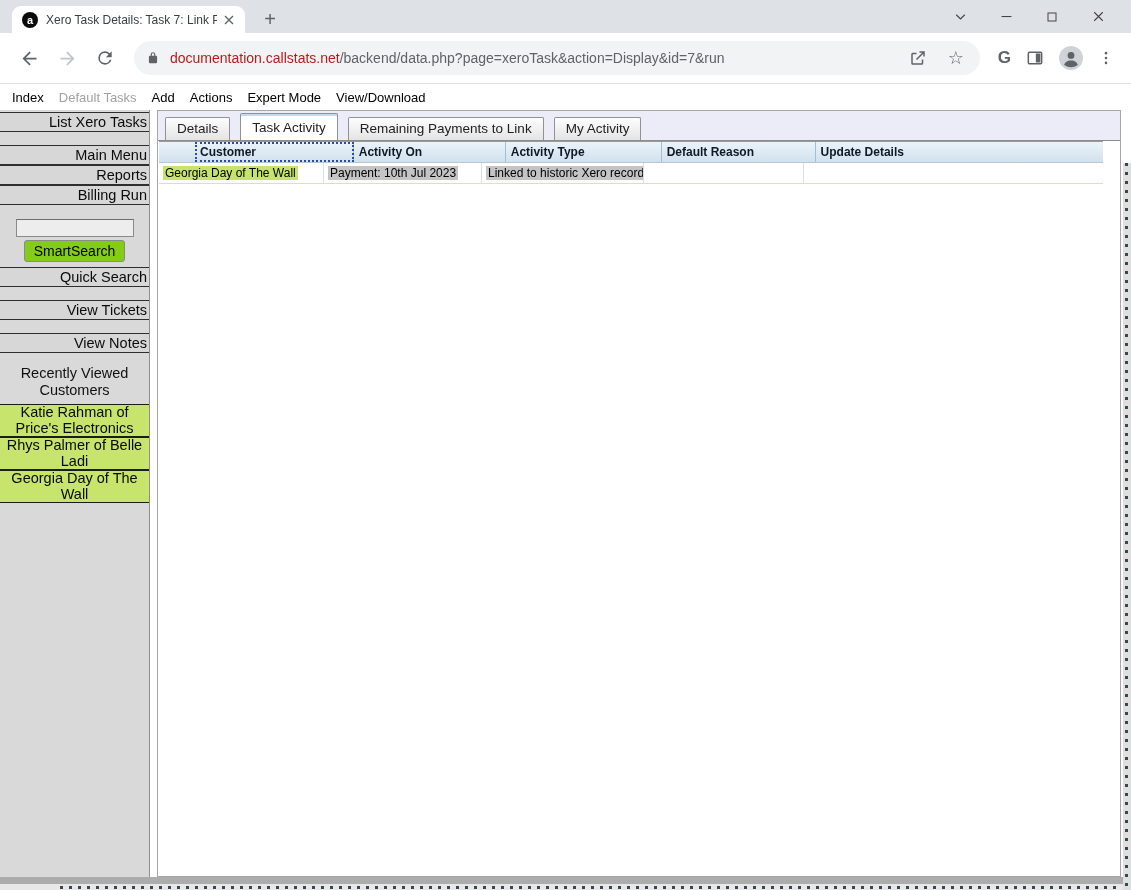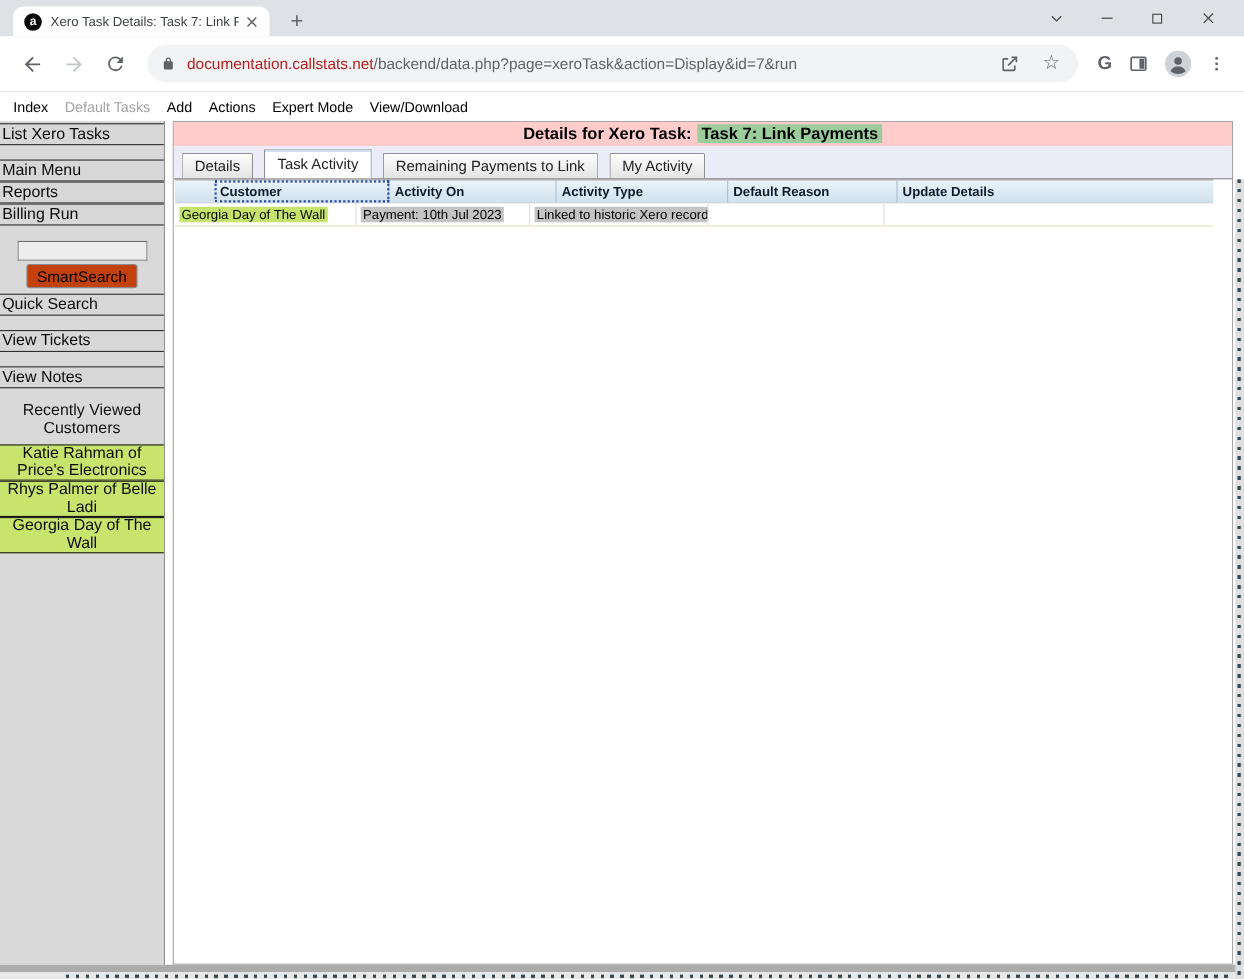--- a/index.html
+++ b/index.html
@@ -48,26 +48,26 @@
   .bottom-band { position:absolute; left:0; top:767px; width:1131px; height:7px; background:#ACACAC; }
   .bottom-edge { position:absolute; left:0; top:774px; width:1131px; height:6px; background:#E8E8E8; }
   .bottom-edge::before { content:""; position:absolute; left:60px; right:12px; top:2px; height:3px;
     background:repeating-linear-gradient(to right,#37474F 0 3px,transparent 3px 9px); }
   .right-edge { position:absolute; right:0; top:53px; width:8px; height:727px; background:#DFDFDF; z-index:5; }
   .right-edge::before { content:""; position:absolute; left:2px; top:0; width:3px; height:100%;
     background:repeating-linear-gradient(to bottom,#37474F 0 3px,transparent 3px 9px); }
 
   
   .sb-btn { background:#D7D7D7; border-top:1px solid #2E2E2E; border-bottom:1px solid #2E2E2E;
-    text-align:left; font-size:14.5px; color:#0B0B0B; padding:1px 2px; line-height:16px; }
+    text-align:right; font-size:14.5px; color:#0B0B0B; padding:1px 2px; line-height:16px; }
   .mt2 { margin-top:2px; } .mt5 { margin-top:5px; } .mt13 { margin-top:13px; }
   .sb-input { display:block; margin:14px auto 0; width:118px; height:18px; background:#EDEDED;
     border:1px solid #8A8A8A; border-top-color:#6E6E6E; }
   .sb-smartsearch { display:block; margin:3px auto 0; font-size:14px; color:#000;
-    background:#c2410c; border:1px solid #8A8A8A; border-radius:3px; padding:2px 9px;
+    background:#84cc16; border:1px solid #8A8A8A; border-radius:3px; padding:2px 9px;
     font-family:"Liberation Sans","DejaVu Sans",sans-serif; }
   .sb-heading { margin-top:12px; text-align:center; font-size:14.5px; color:#111; line-height:17px; padding:0 10px; }
   .sb-recent { margin-top:0; background:#C7E46C; border-top:1px solid #1C1C1C; border-bottom:1px solid #1C1C1C;
     text-align:center; font-size:14.5px; color:#0B0B0B; line-height:15.5px; padding:0 1px; }
   .sb-recent.first { margin-top:5px; }
 
   
   .page-header { height:22px; background:#FFCBCB; text-align:center; font-size:15px; font-weight:bold;
     color:#000; line-height:22px; white-space:nowrap; }
   .page-header .hl-task { background:#9CCC9C; padding:0 4px; margin-left:5px; }
@@ -215,23 +215,20 @@
       <div class="sb-btn mt5">Quick Search</div>
       <div class="sb-btn mt13">View Tickets</div>
       <div class="sb-btn mt13">View Notes</div>
       <div class="sb-heading">Recently Viewed Customers</div>
       <div class="sb-recent first">Katie Rahman of Price's Electronics</div>
       <div class="sb-recent">Rhys Palmer of Belle Ladi</div>
       <div class="sb-recent">Georgia Day of The Wall</div>
     </div>
 
     <div class="content">
-      <div class="page-header">
-        <span>Details for Xero Task:</span><span class="hl-task">Task 7: Link Payments</span>
-      </div>
 
       <div class="tabstrip">
         <div class="ptab">Details</div>
         <div class="ptab active">Task Activity</div>
         <div class="ptab">Remaining Payments to Link</div>
         <div class="ptab">My Activity</div>
       </div>
 
       <div class="grid">
         <div class="ghead">

